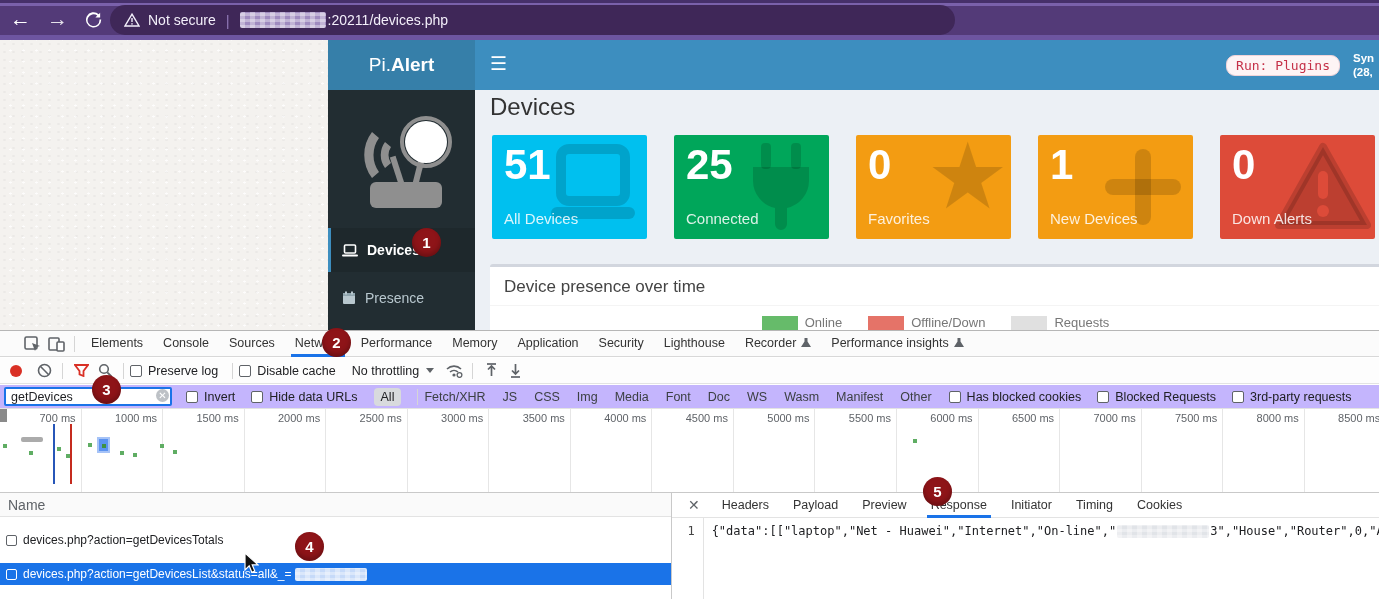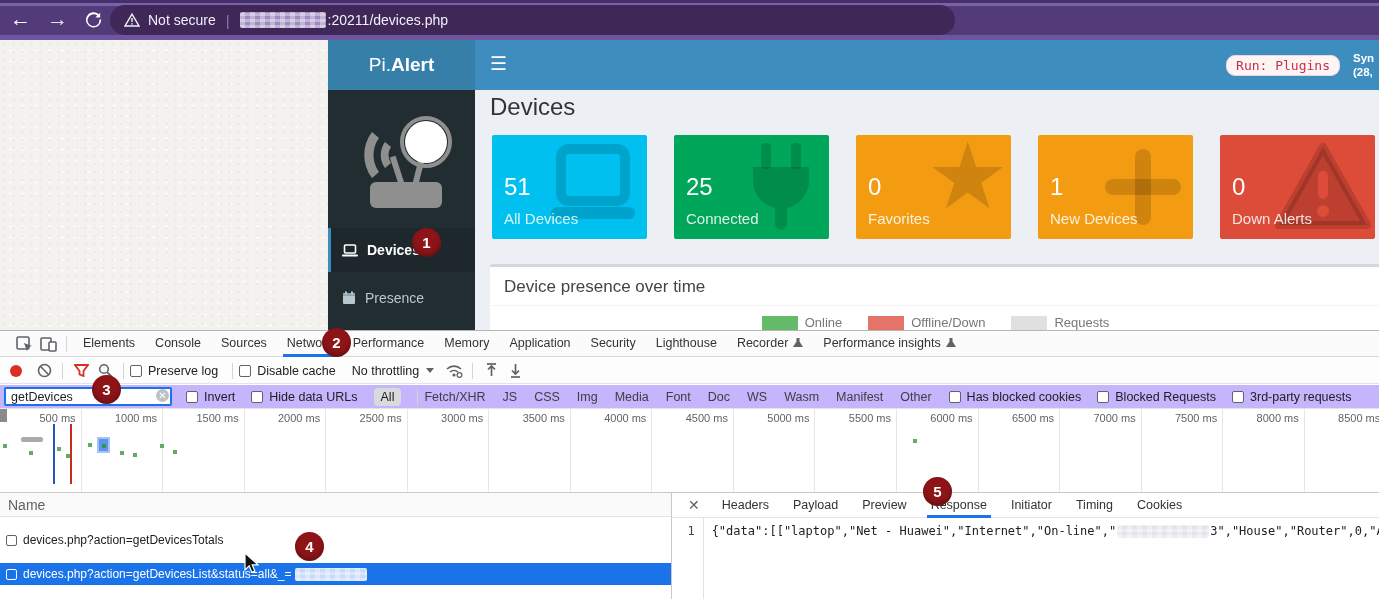--- a/index.html
+++ b/index.html
@@ -50,38 +50,38 @@
   .side-item { position:absolute; left:0; width:147px; height:44px; display:flex; align-items:center; gap:9px;
                padding-left:14px; font-size:14px; color:#b8c7ce; cursor:pointer; }
   .side-item.active { background:#1e282c; border-left:3px solid #3d8ebf; padding-left:11px; color:#fff; font-weight:bold; }
 
   .content { position:absolute; left:147px; top:50px; right:0; height:240px; background:#ecf0f5; overflow:hidden; }
   .page-title { position:absolute; left:15px; top:3px; font-size:24px; color:#333; font-weight:500; }
   .cards { position:absolute; left:17px; top:45px; display:flex; gap:27px; }
   .card { width:155px; height:104px; border-radius:2px; position:relative; color:#fff; overflow:hidden; cursor:pointer; }
   .card-cyan { background:#00c0ef; } .card-green { background:#00a65a; }
   .card-yellow { background:#f39c12; } .card-red { background:#dd4b39; }
-  .card-num { position:absolute; left:12px; top:6px; font-size:24px; font-weight:normal;margin-top:32px; }
+  .card-num { position:absolute; left:12px; top:6px; font-size:42px; font-weight:bold; }
   .card-label { position:absolute; left:12px; bottom:12px; font-size:15px; color:rgba(255,255,255,.85); white-space:nowrap; }
   .card-icon { position:absolute; right:4px; top:6px; color:rgba(0,0,0,.15); }
   .card-icon.star { font-size:92px; line-height:92px; top:-4px; right:2px; font-family:"DejaVu Sans", sans-serif; }
 
   .panel { position:absolute; left:15px; top:174px; right:-2px; height:120px; background:#fff;
            border-top:3px solid #d2d6de; border-radius:3px; }
   .panel-title { padding:10px 14px 8px 14px; font-size:17px; color:#444; }
   .panel-hr { border-top:1px solid #f4f4f4; }
   .legend { display:flex; justify-content:center; gap:26px; padding-top:9px; font-size:13px; color:#777; align-items:center; }
   .legend-item { display:flex; align-items:center; gap:7px; }
   .swatch { width:36px; height:14px; display:inline-block; }
 
   
   .devtools { position:absolute; left:0; top:330px; width:1379px; height:269px; background:#fff;
               border-top:1px solid #b6b6b6; font-size:12.5px; color:#202124; }
   .dt-tabbar { position:absolute; left:0; top:0; width:100%; height:26px; background:#fbfbfb;
-               border-bottom:1px solid #d8d8d8; display:flex; align-items:center; padding-left:12px; }
+               border-bottom:1px solid #d8d8d8; display:flex; align-items:center; padding-left:20px; }
   .dt-ico { width:24px; height:20px; display:flex; align-items:center; justify-content:center; color:#5f6368; cursor:pointer; }
   .vsep { width:1px; height:16px; background:#d5d5d5; margin:0 6px; flex:0 0 1px; }
   .dt-tab { padding:0 10px; line-height:25px; height:26px; cursor:pointer; color:#333; white-space:nowrap; position:relative; }
   .dt-tab.active { font-weight:normal; }
   .dt-tab.active::after { content:""; position:absolute; left:6px; right:6px; bottom:0; height:3px; background:#1a73e8; }
   .exp-icon { display:inline-block; margin-left:5px; color:#5f6368; vertical-align:-1px; }
 
   .dt-toolbar { position:absolute; left:0; top:27px; width:100%; height:26px; border-bottom:1px solid #e3e3e3;
                 display:flex; align-items:center; padding-left:10px; background:#fdfdfd; }
   .rec-dot { width:12px; height:12px; border-radius:50%; background:#d93025; cursor:pointer; margin-right:10px; }
@@ -406,21 +406,21 @@
           <span class="cb"></span>
           <span>Blocked Requests</span>
         </span>
       <span class="fcheck">
           <span class="cb"></span>
           <span>3rd-party requests</span>
         </span>
     </div>
 
     <div class="dt-timeline">
-      <div class="tl-cell"><span>500 ms</span></div>
+      <div class="tl-cell"><span>700 ms</span></div>
       <div class="tl-cell"><span>1000 ms</span></div>
       <div class="tl-cell"><span>1500 ms</span></div>
       <div class="tl-cell"><span>2000 ms</span></div>
       <div class="tl-cell"><span>2500 ms</span></div>
       <div class="tl-cell"><span>3000 ms</span></div>
       <div class="tl-cell"><span>3500 ms</span></div>
       <div class="tl-cell"><span>4000 ms</span></div>
       <div class="tl-cell"><span>4500 ms</span></div>
       <div class="tl-cell"><span>5000 ms</span></div>
       <div class="tl-cell"><span>5500 ms</span></div>

